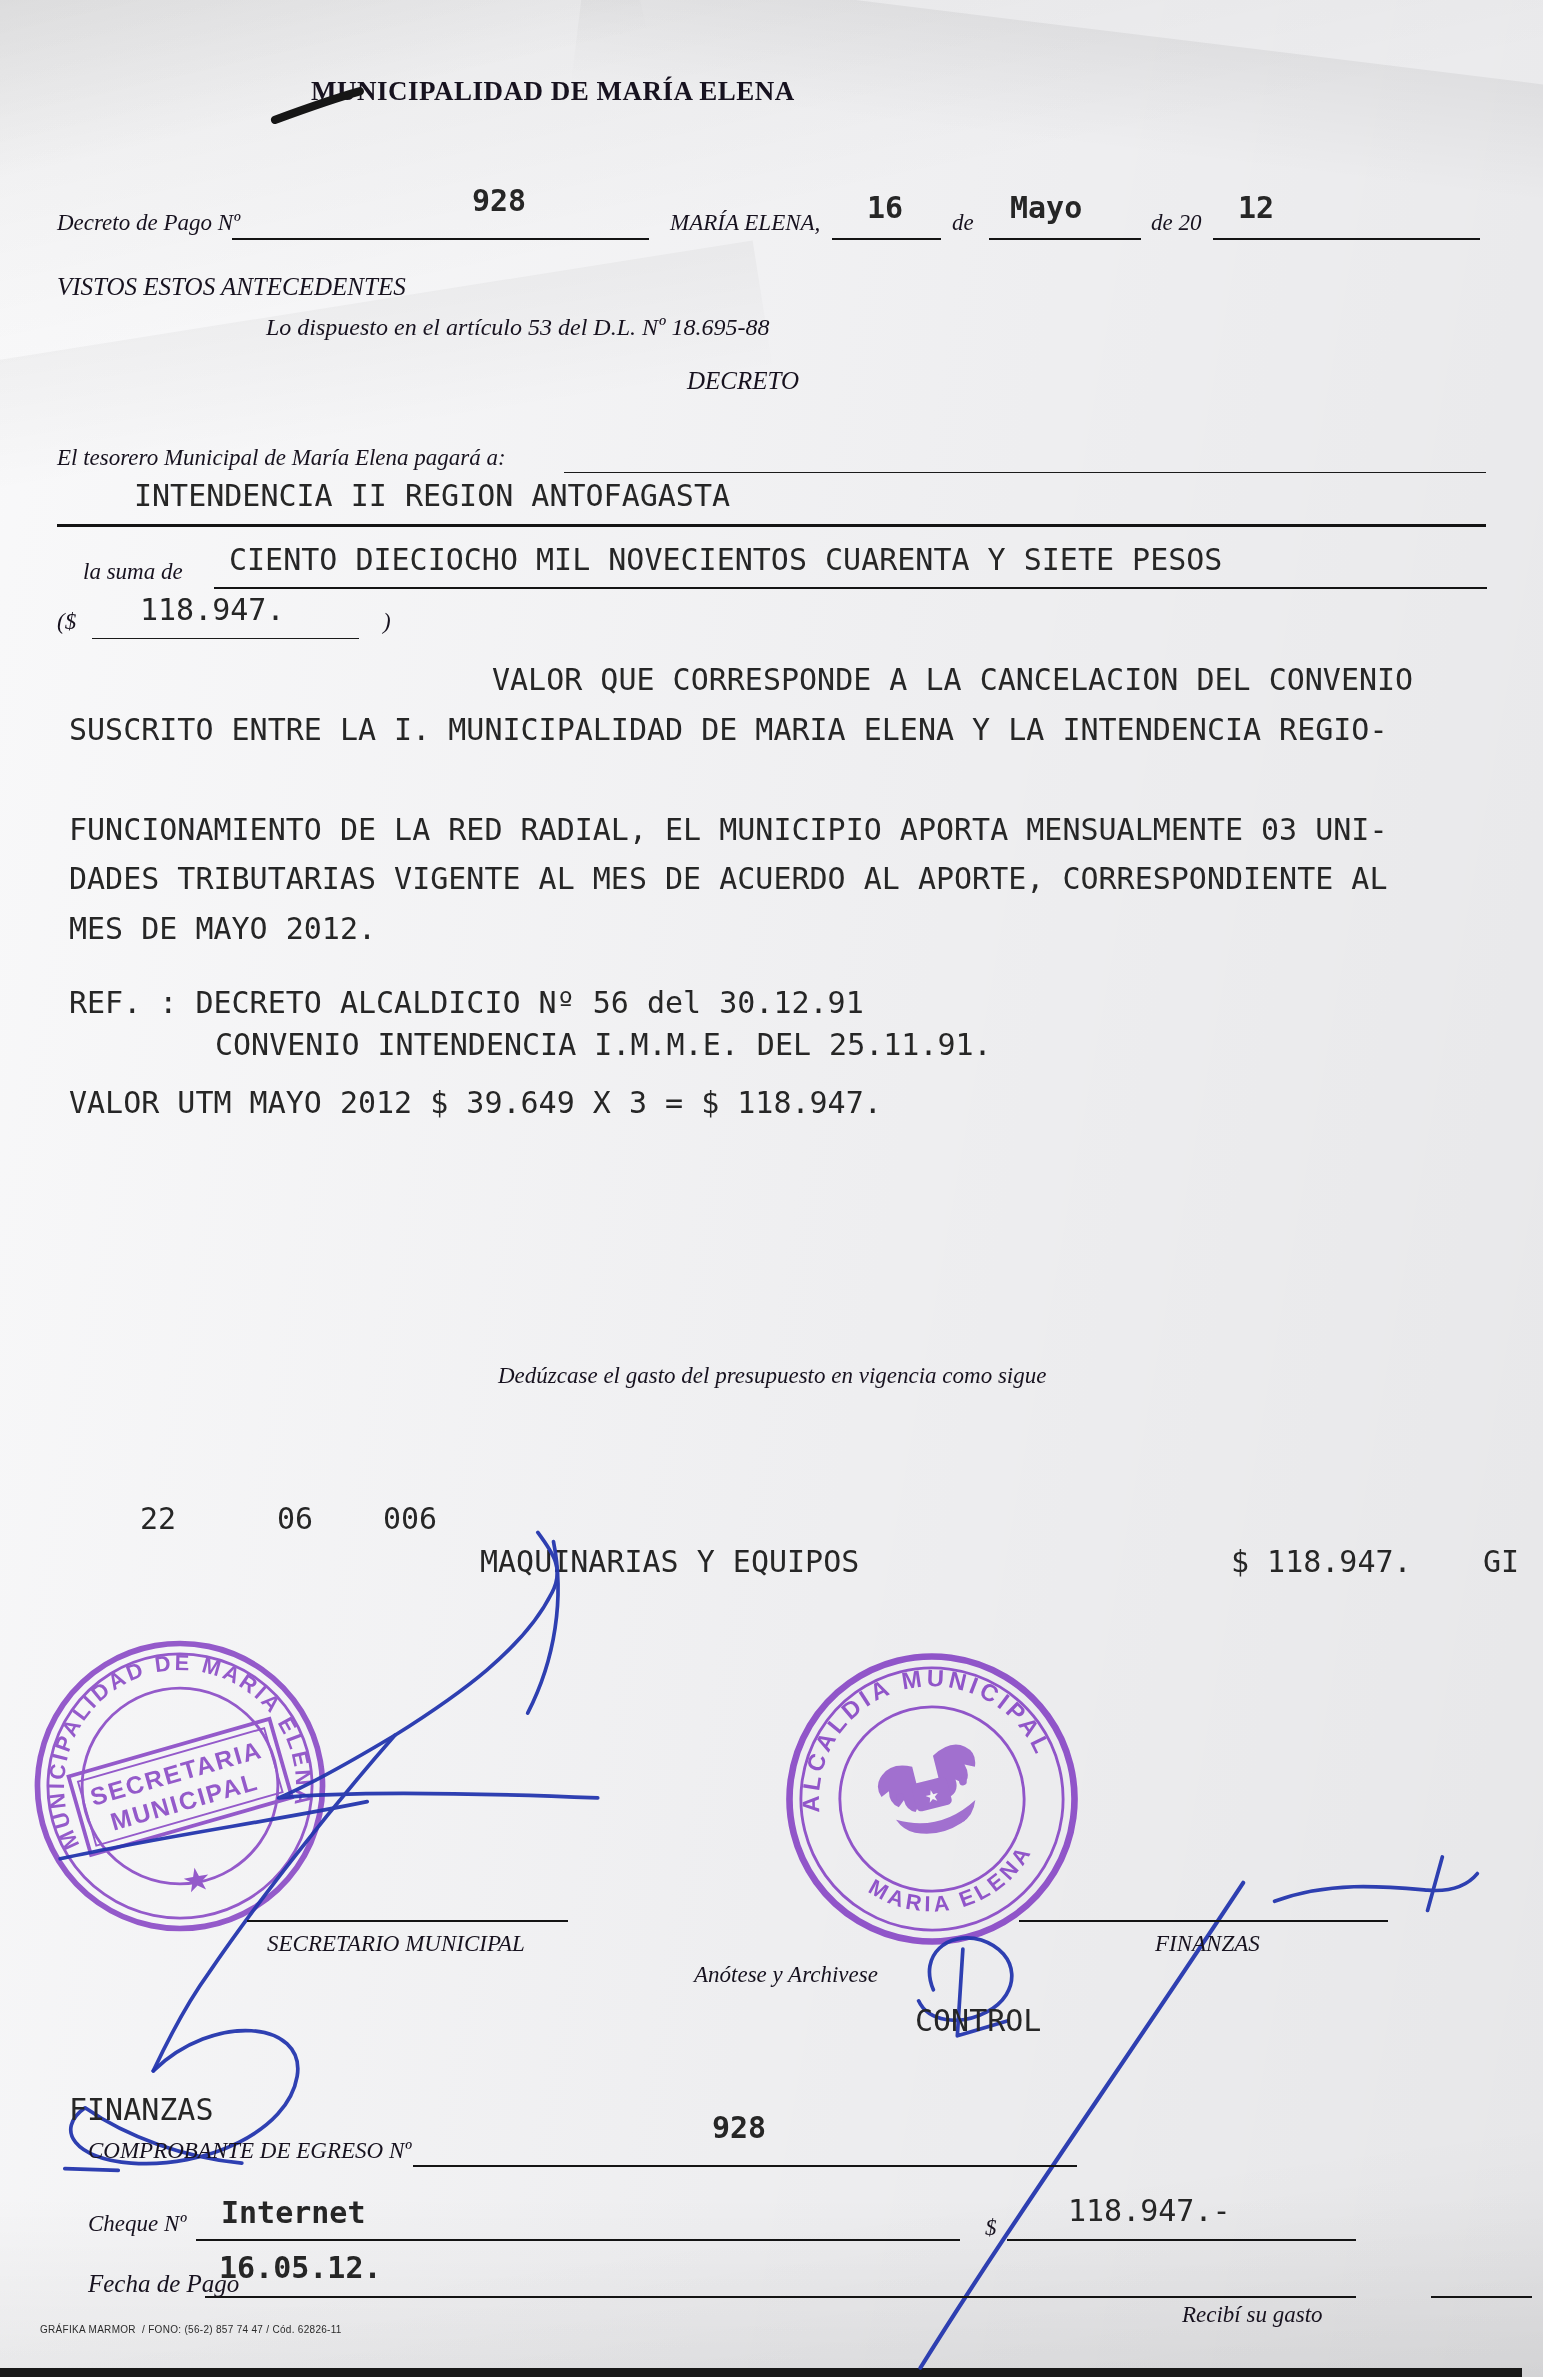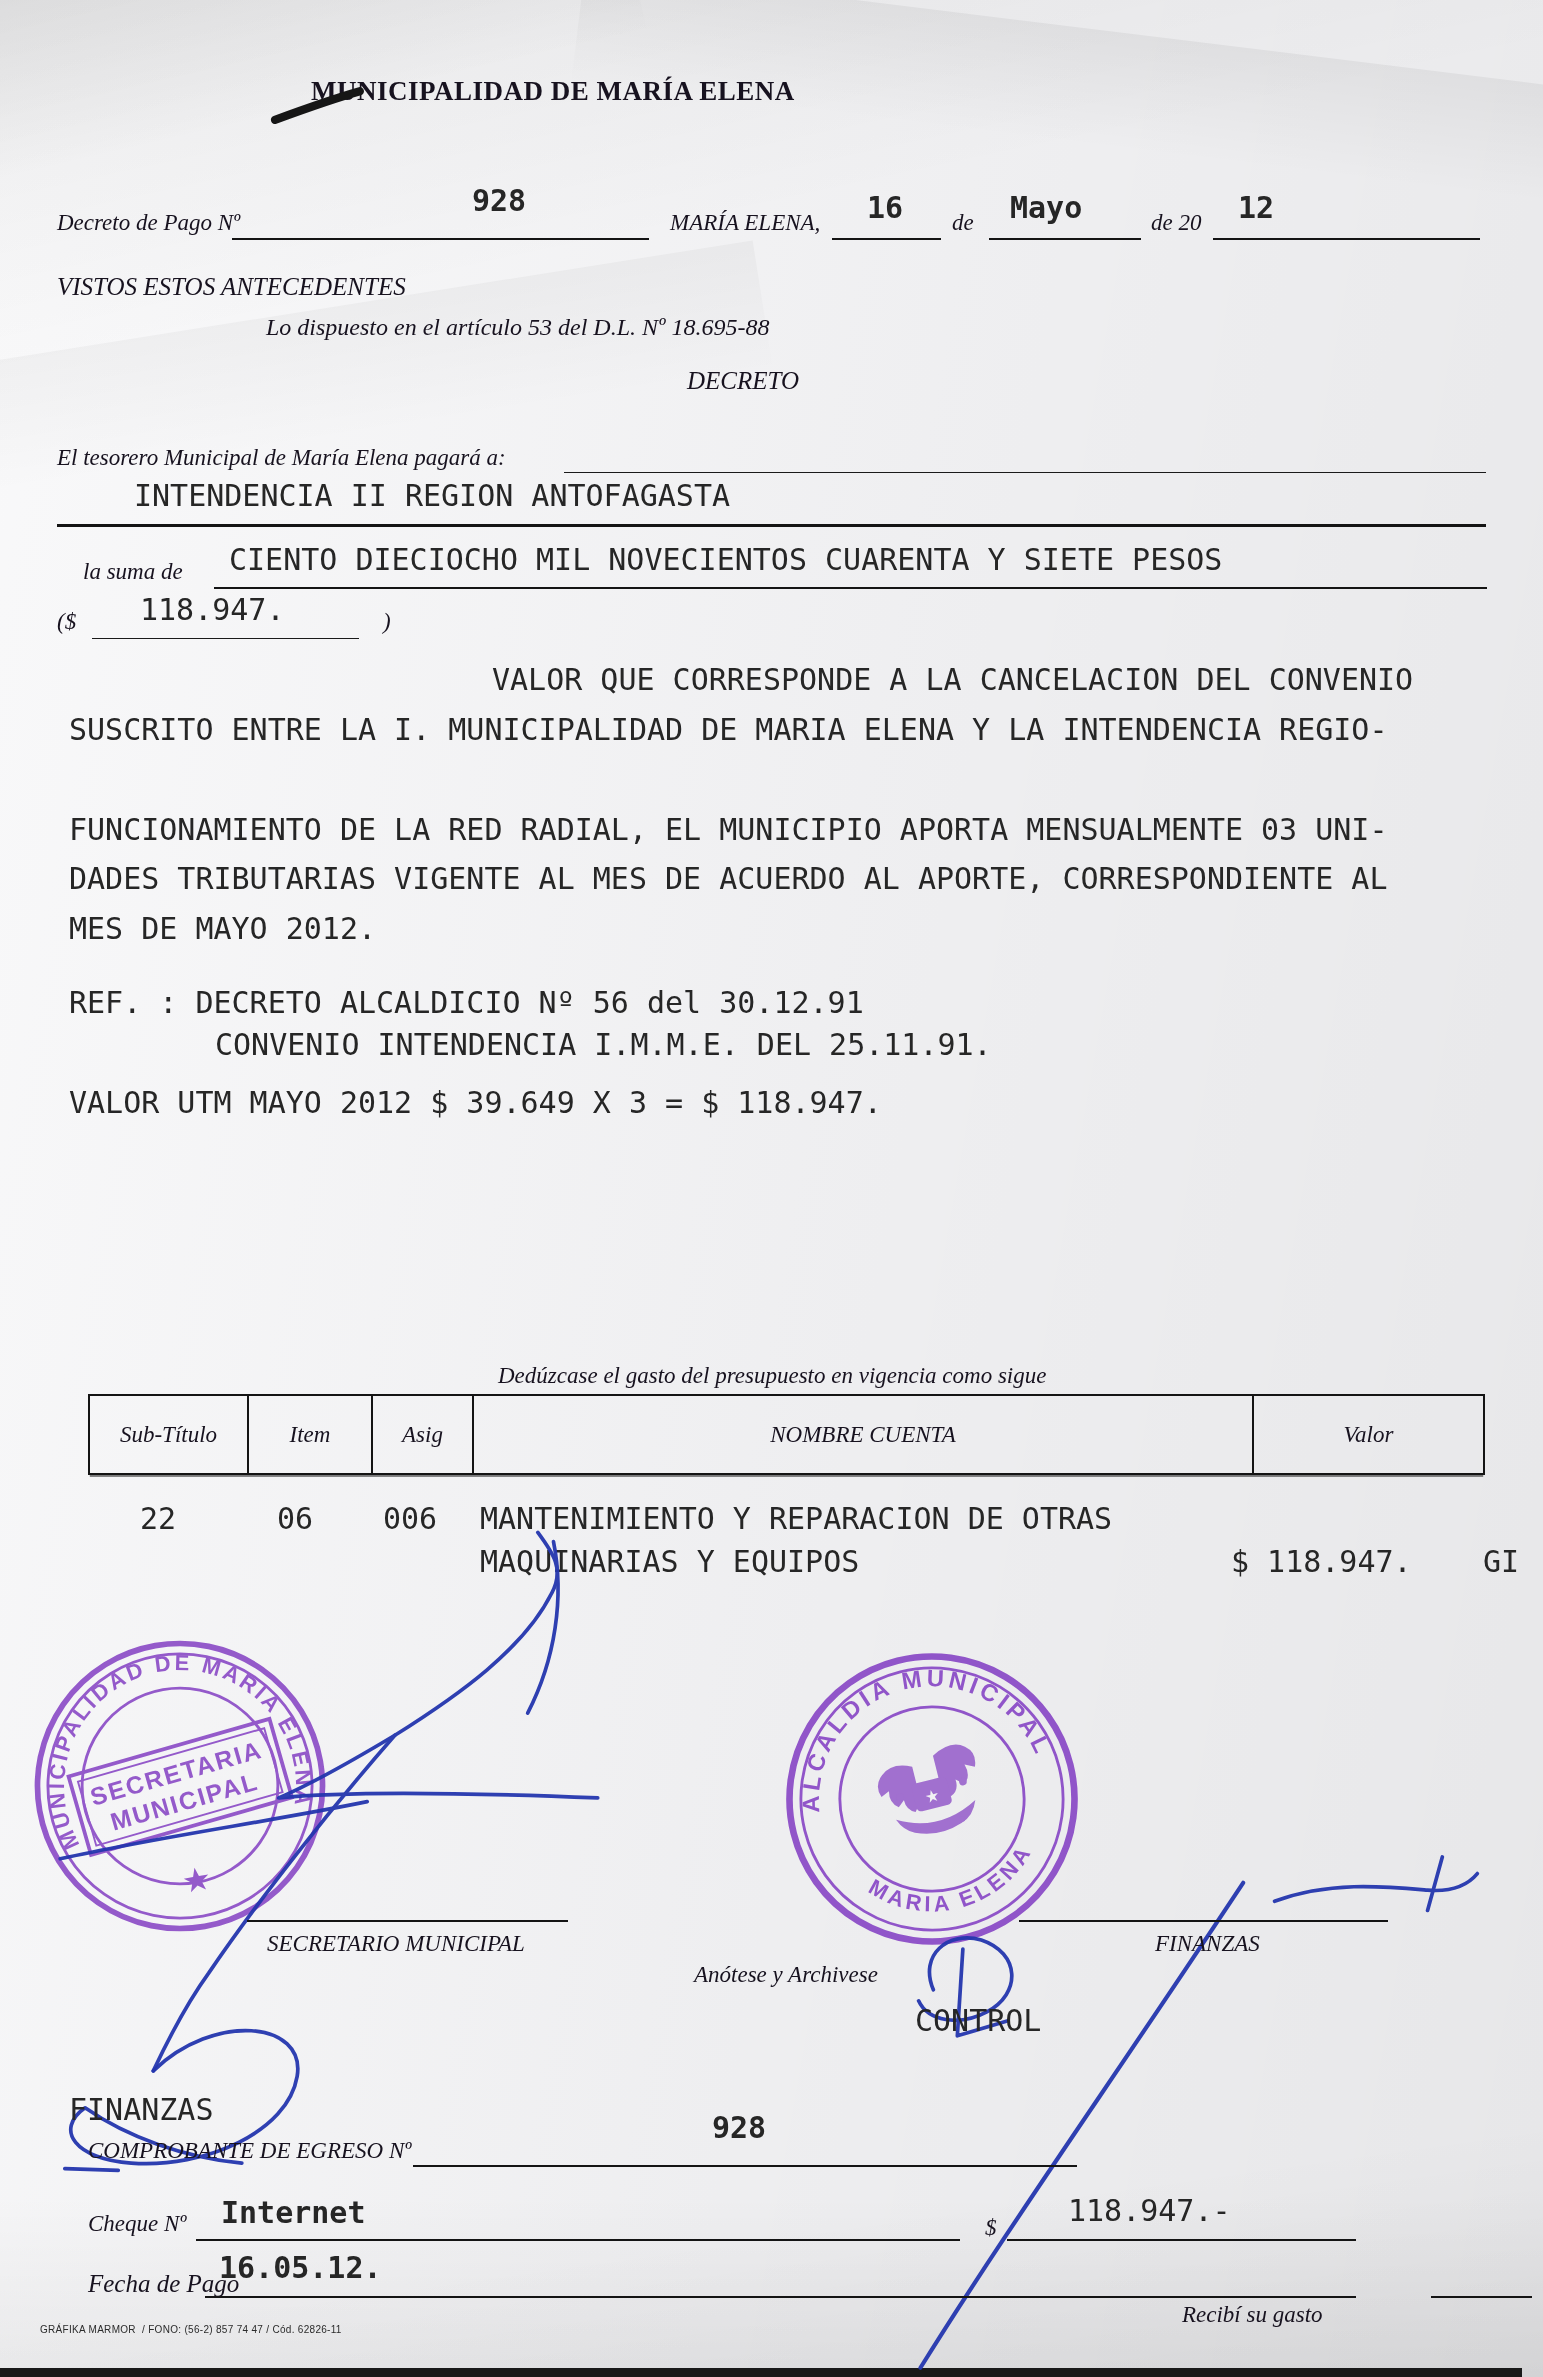--- a/index.html
+++ b/index.html
@@ -84,32 +84,24 @@
   <div class="abs typed" style="left:69px;top:812px;">FUNCIONAMIENTO DE LA RED RADIAL, EL MUNICIPIO APORTA MENSUALMENTE 03 UNI-</div>
   <div class="abs typed" style="left:69px;top:861px;">DADES TRIBUTARIAS VIGENTE AL MES DE ACUERDO AL APORTE, CORRESPONDIENTE AL</div>
   <div class="abs typed" style="left:69px;top:911px;">MES DE MAYO 2012.</div>
 
   <div class="abs typed" style="left:69px;top:985px;">REF. : DECRETO ALCALDICIO Nº 56 del 30.12.91</div>
   <div class="abs typed" style="left:215px;top:1027px;">CONVENIO INTENDENCIA I.M.M.E. DEL 25.11.91.</div>
   <div class="abs typed" style="left:69px;top:1085px;">VALOR UTM MAYO 2012 $ 39.649 X 3 = $ 118.947.</div>
 
   <div class="abs serif-i" style="left:498px;top:1363px;font-size:23px;text-align:center;">Dedúzcase el gasto del presupuesto en vigencia como sigue</div>
 
-  <div class="abs" style="left:88px;top:1394px;width:1397px;height:81px;border:2.8px solid #141414;box-sizing:border-box;display:flex;box-shadow:0 3.7px 0 -1.8px rgba(20,20,20,0.55);">
-    <div class="cell" style="width:159px;border-right:2.8px solid #141414;">Sub-Título</div>
-    <div class="cell" style="width:124px;border-right:2.8px solid #141414;">Item</div>
-    <div class="cell" style="width:101px;border-right:2.8px solid #141414;">Asig</div>
-    <div class="cell" style="width:780px;border-right:2.8px solid #141414;">NOMBRE CUENTA</div>
-    <div class="cell" style="flex:1;">Valor</div>
-  </div>
 
   <div class="abs typed" style="left:140px;top:1501px;">22</div>
   <div class="abs typed" style="left:277px;top:1501px;">06</div>
   <div class="abs typed" style="left:383px;top:1501px;">006</div>
-  <div class="abs typed" style="left:480px;top:1501px;">MANTENIMIENTO Y REPARACION DE OTRAS</div>
   <div class="abs typed" style="left:480px;top:1544px;">MAQUINARIAS Y EQUIPOS</div>
   <div class="abs typed" style="left:1231px;top:1544px;">$ 118.947.</div>
   <div class="abs typed" style="left:1483px;top:1544px;">GI</div>
 
   <svg style="position:absolute;left:28px;top:1634px;opacity:0.88;transform:rotate(-10deg);" width="304" height="304" viewBox="0 0 320 320">
     <defs>
       <path id="arcL" d="M 60,230 A 122 122 0 1 1 260,230"></path>
     </defs>
     <circle class="stampstroke" cx="160" cy="160" r="150" stroke-width="6"></circle>
     <circle class="stampstroke" cx="160" cy="160" r="139" stroke-width="3"></circle>

